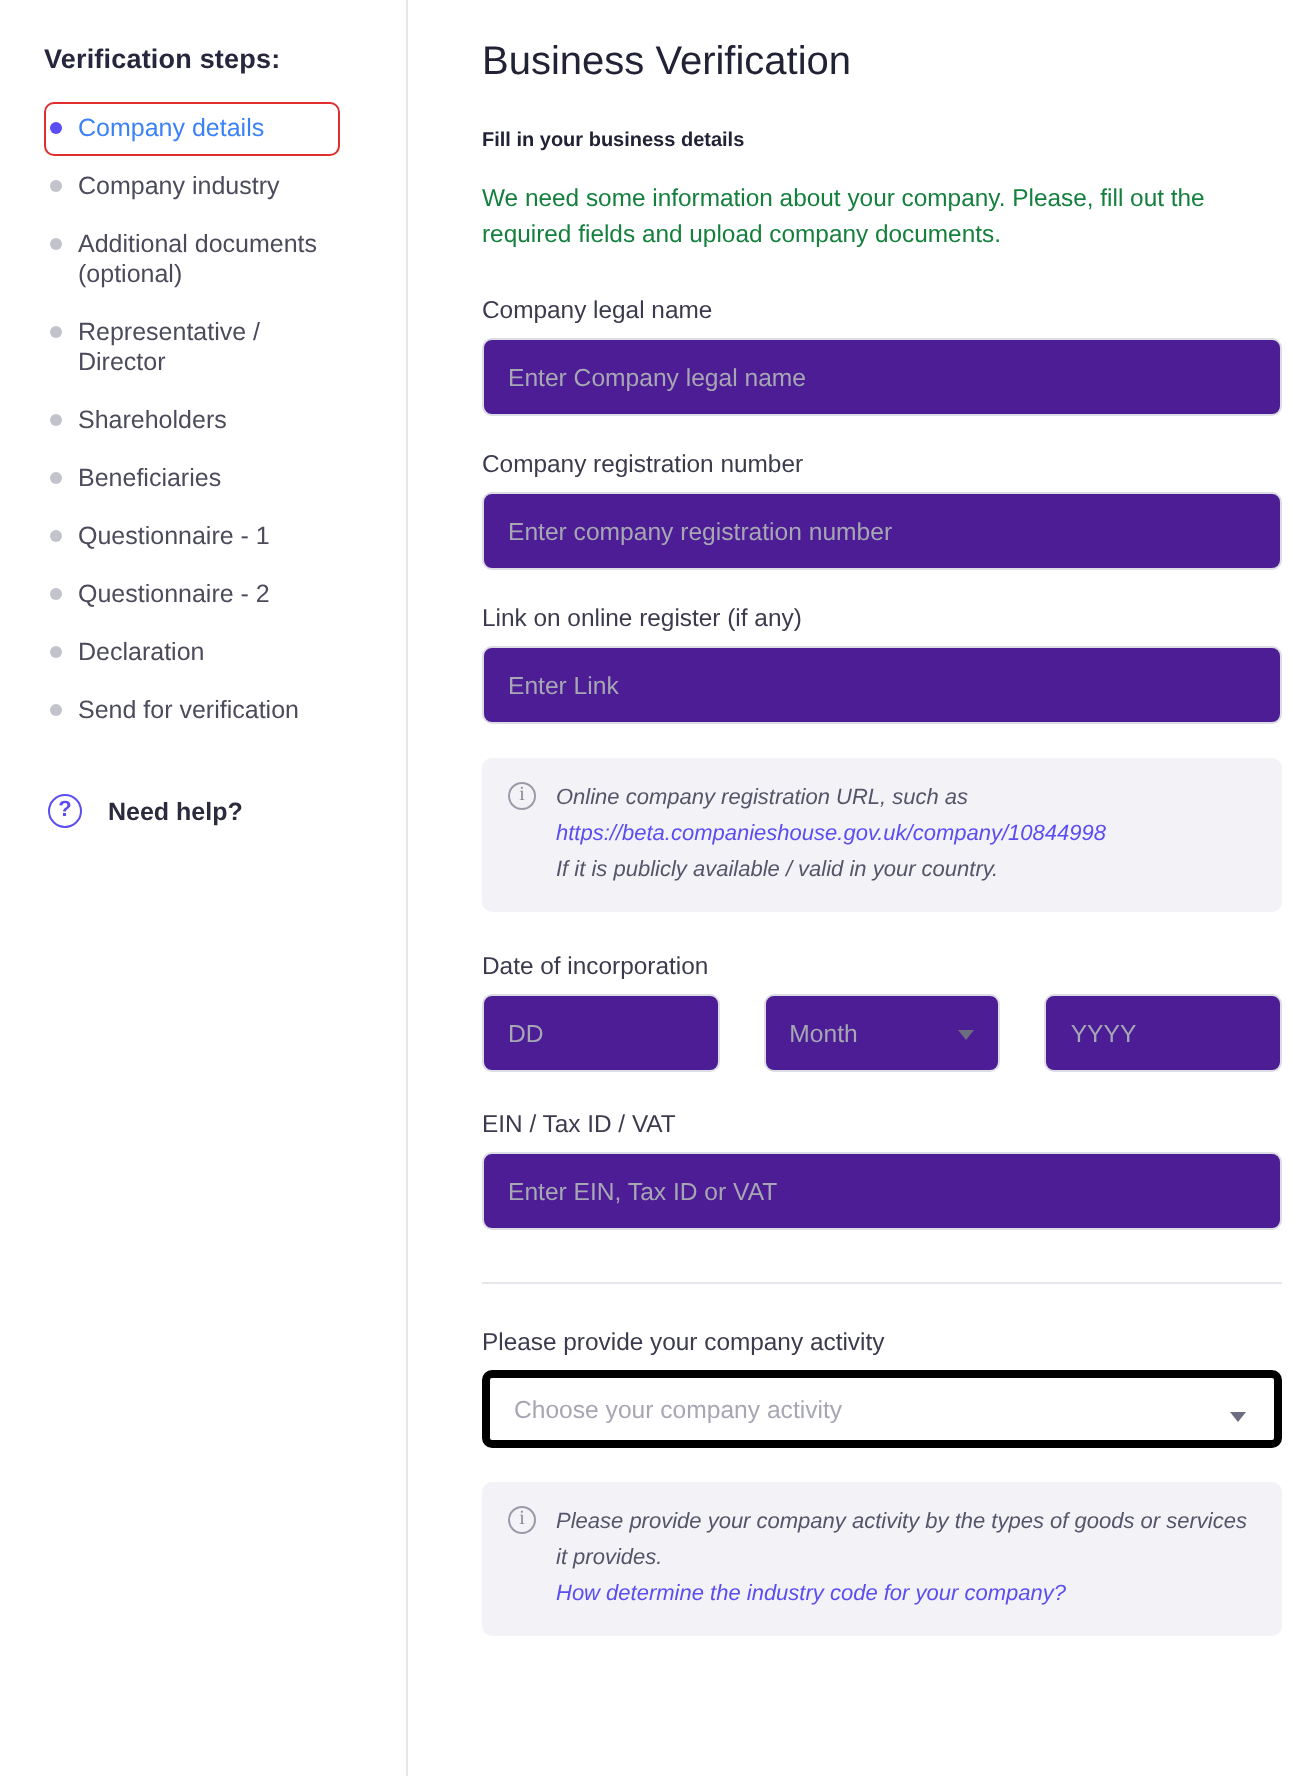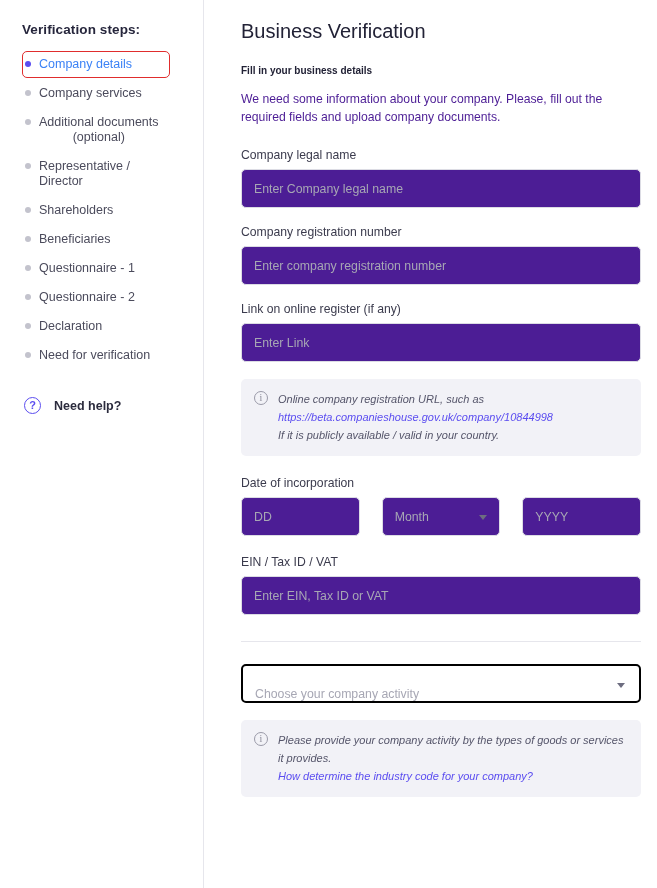--- a/index.html
+++ b/index.html
@@ -53,21 +53,21 @@
     width: 6px; height: 6px;
     border-radius: 50%;
     background: #c3c3cd;
   }
   .step.active {
     border-color: #e02d2d;
     color: #3b82f6;
   }
   .step.active .dot { background: #5b4df0; }
   .step-label { display: block; }
-  .step-sub { display: block; text-align: center; }
+  .step-sub { display: block; }
 
   .help-row {
     display: flex;
     align-items: center;
     margin-top: 28px;
     padding-left: 2px;
   }
   .help-icon {
     width: 17px; height: 17px;
     border: 1.4px solid #5b4df0;
@@ -106,21 +106,21 @@
   }
   h2.section-title {
     font-size: 10px;
     font-weight: bold;
     color: #222236;
     margin: 0 0 14px 0;
   }
   p.intro {
     font-size: 12.2px;
     line-height: 18px;
-    color: #4c1d95;
+    color: #15803d;
     margin: 0 0 22px 0;
     max-width: 370px;
   }
   .field-label {
     font-size: 12.2px;
     color: #3b3b4d;
     margin-bottom: 7px;
   }
   .field-group { margin-bottom: 17px; }
   .input {
@@ -170,25 +170,25 @@
     right: 12px; top: 17px;
     width: 0; height: 0;
     border-left: 4.5px solid transparent;
     border-right: 4.5px solid transparent;
     border-top: 5px solid #6d6d80;
   }
   .select {
     position: relative;
     width: 400px;
     height: 39px;
-    border: 2px solid #000000;
+    border: 4px solid #000000;
     border-radius: 5px;
     background: #fff;
     display: flex;
-    align-items: flex-end;
+    align-items: center;
     padding: 0 12px;
     font-size: 12.3px;
     color: #a7a7b4;
   }
   .select .caret { right: 14px; }
   .hr {
     width: 400px;
     height: 1px;
     background: #e6e6ec;
     margin: 26px 0 22px 0;
@@ -202,21 +202,21 @@
   <div class="sidebar">
     <div class="sidebar-title">Verification steps:</div>
 
     <ul class="steps">
       <li class="step active">
         <span class="dot"></span>
         <span class="step-label">Company details</span>
       </li>
       <li class="step">
         <span class="dot"></span>
-        <span class="step-label">Company services</span>
+        <span class="step-label">Company industry</span>
       </li>
       <li class="step">
         <span class="dot"></span>
         <span>
           <span class="step-label">Additional documents</span>
           <span class="step-sub">(optional)</span>
         </span>
       </li>
       <li class="step">
         <span class="dot"></span>
@@ -237,21 +237,21 @@
       <li class="step">
         <span class="dot"></span>
         <span class="step-label">Questionnaire - 2</span>
       </li>
       <li class="step">
         <span class="dot"></span>
         <span class="step-label">Declaration</span>
       </li>
       <li class="step">
         <span class="dot"></span>
-        <span class="step-label">Need for verification</span>
+        <span class="step-label">Send for verification</span>
       </li>
     </ul>
 
     <div class="help-row">
       <span class="help-icon">?</span>
       <span class="help-text">Need help?</span>
     </div>
   </div>
 
   <div class="vline"></div>
@@ -310,20 +310,21 @@
     <div class="field-group" style="margin-top:19px;">
       <div class="field-label">EIN / Tax ID / VAT</div>
       <div class="input">
         <span>Enter EIN, Tax ID or VAT</span>
       </div>
     </div>
 
     <div class="hr"></div>
 
     <div class="field-group">
+      <div class="field-label">Please provide your company activity</div>
       <div class="select">
         <span>Choose your company activity</span>
         <span class="caret"></span>
       </div>
     </div>
 
     <div class="note" style="margin-top:11px;">
       <span class="note-icon">i</span>
       <div class="note-body">
         <span>Please provide your company activity by the types of goods or services it provides.</span>

